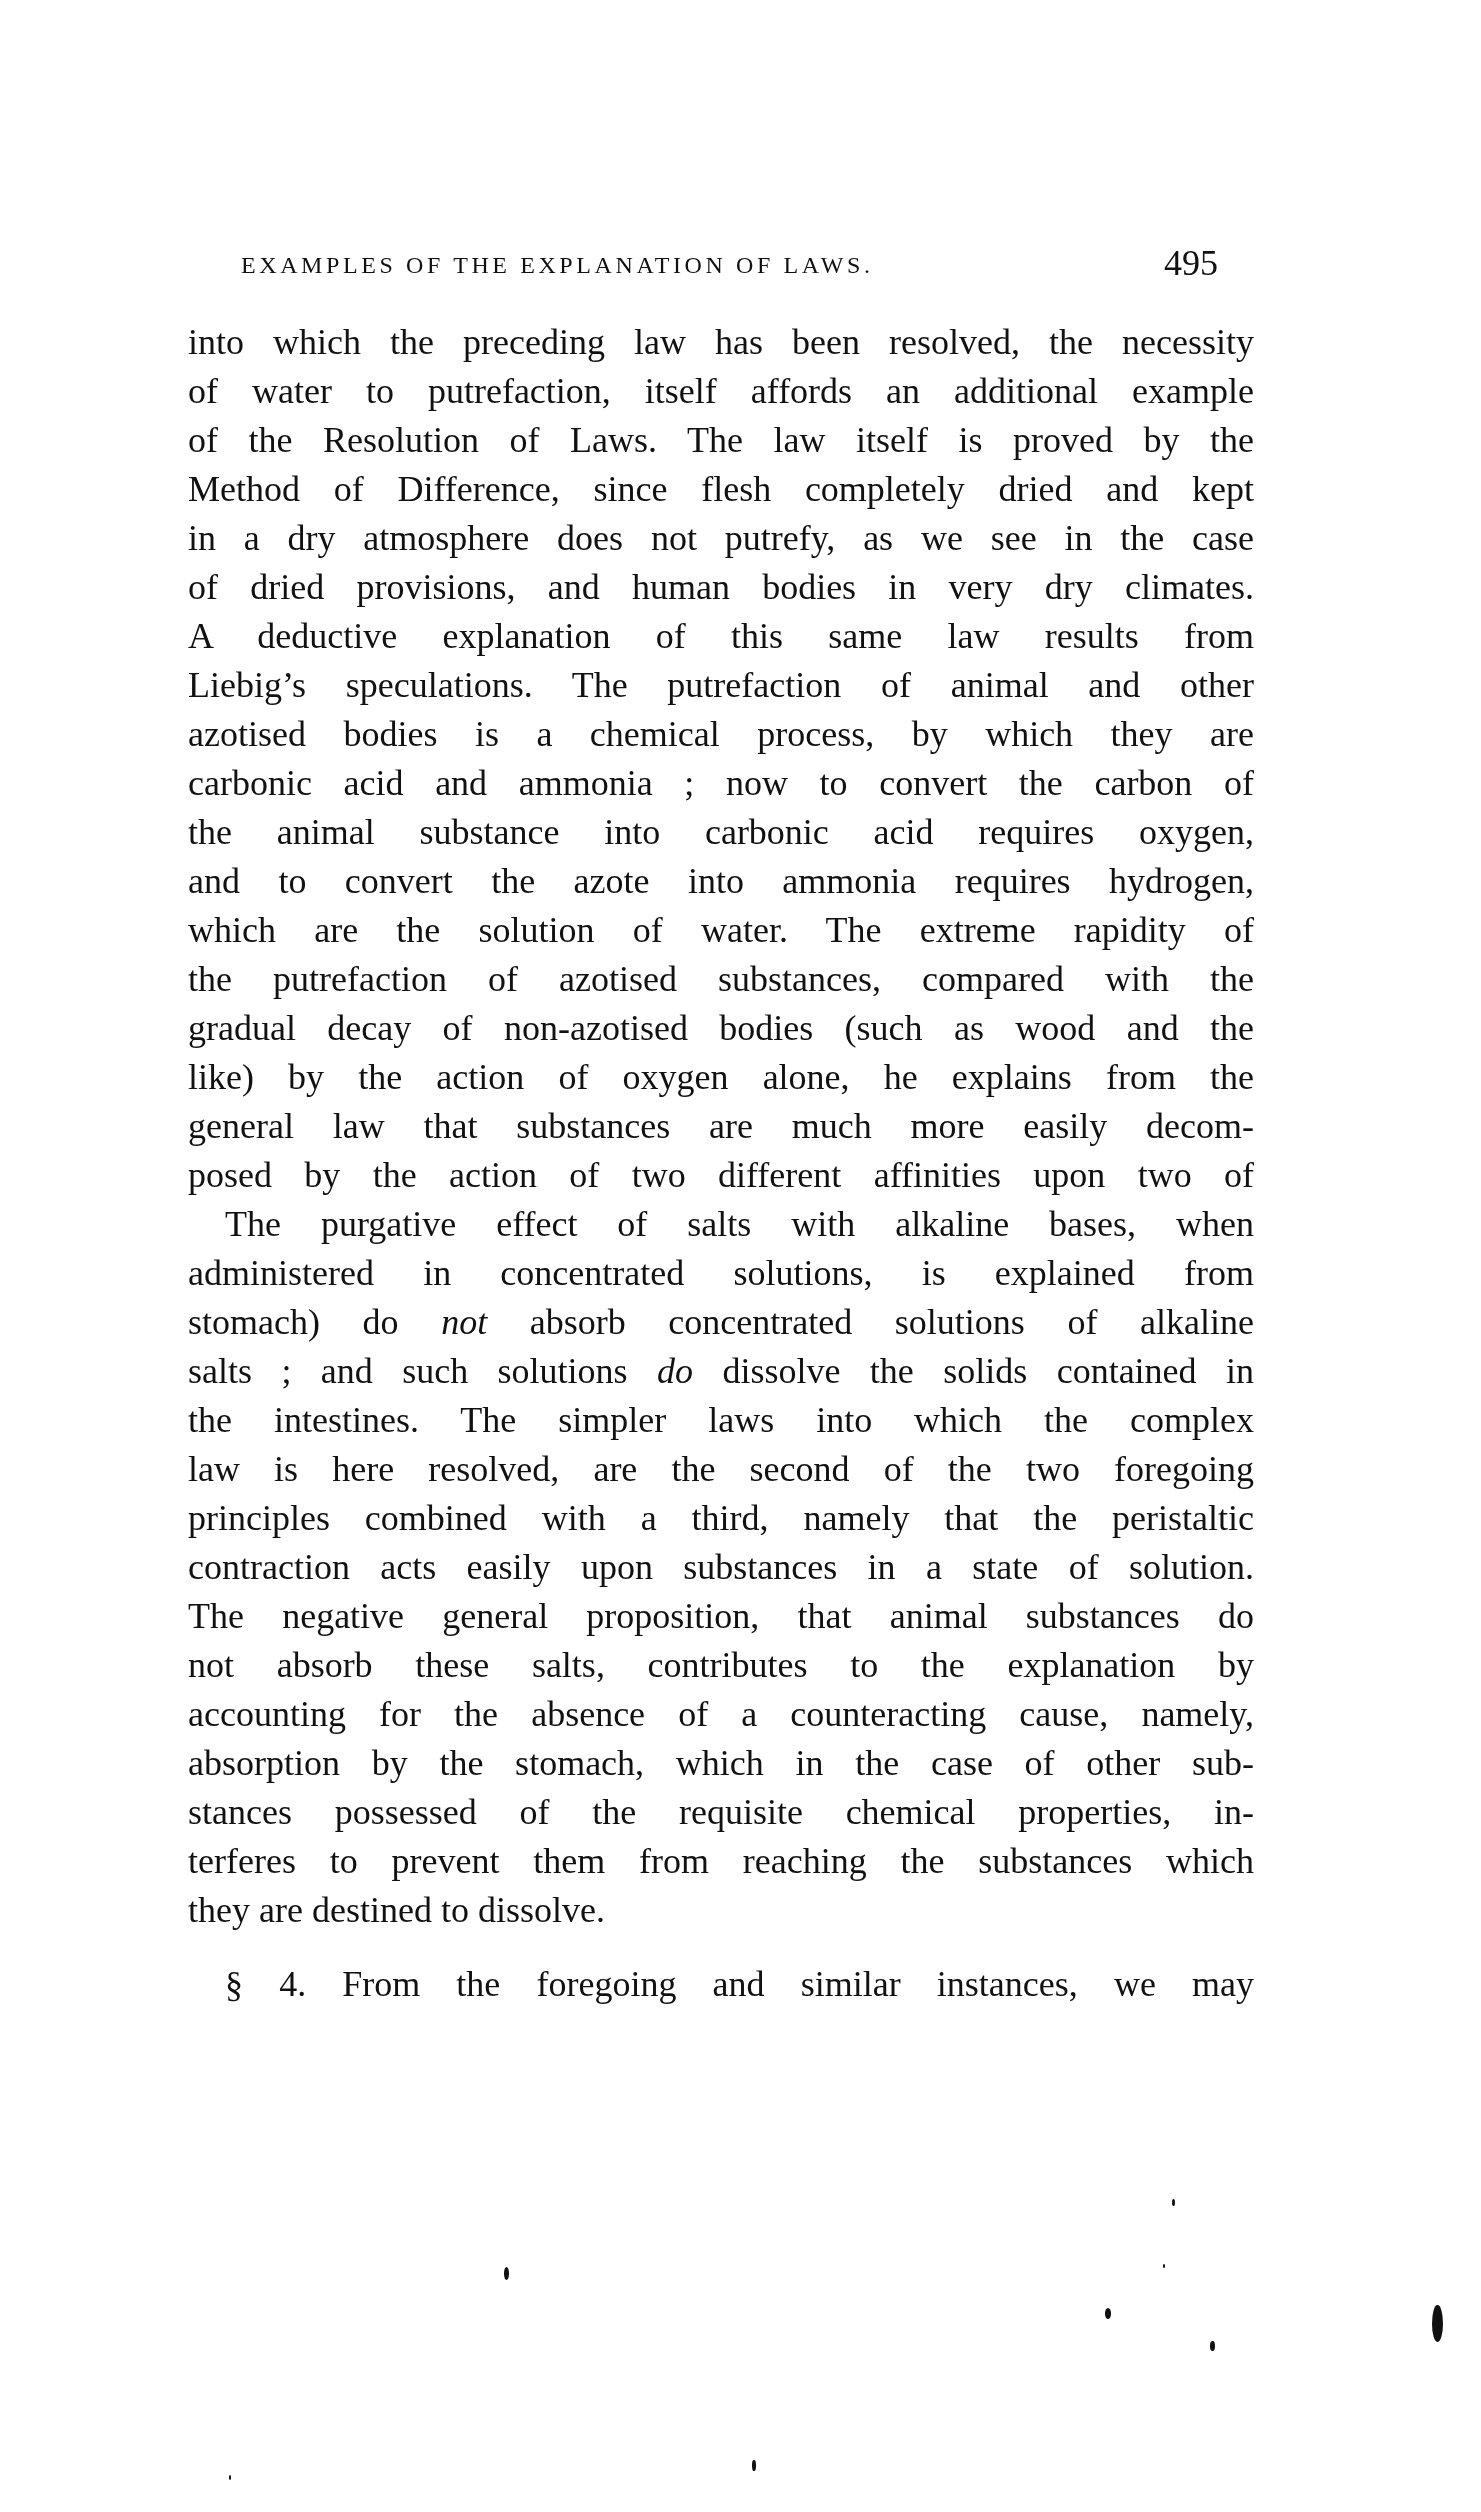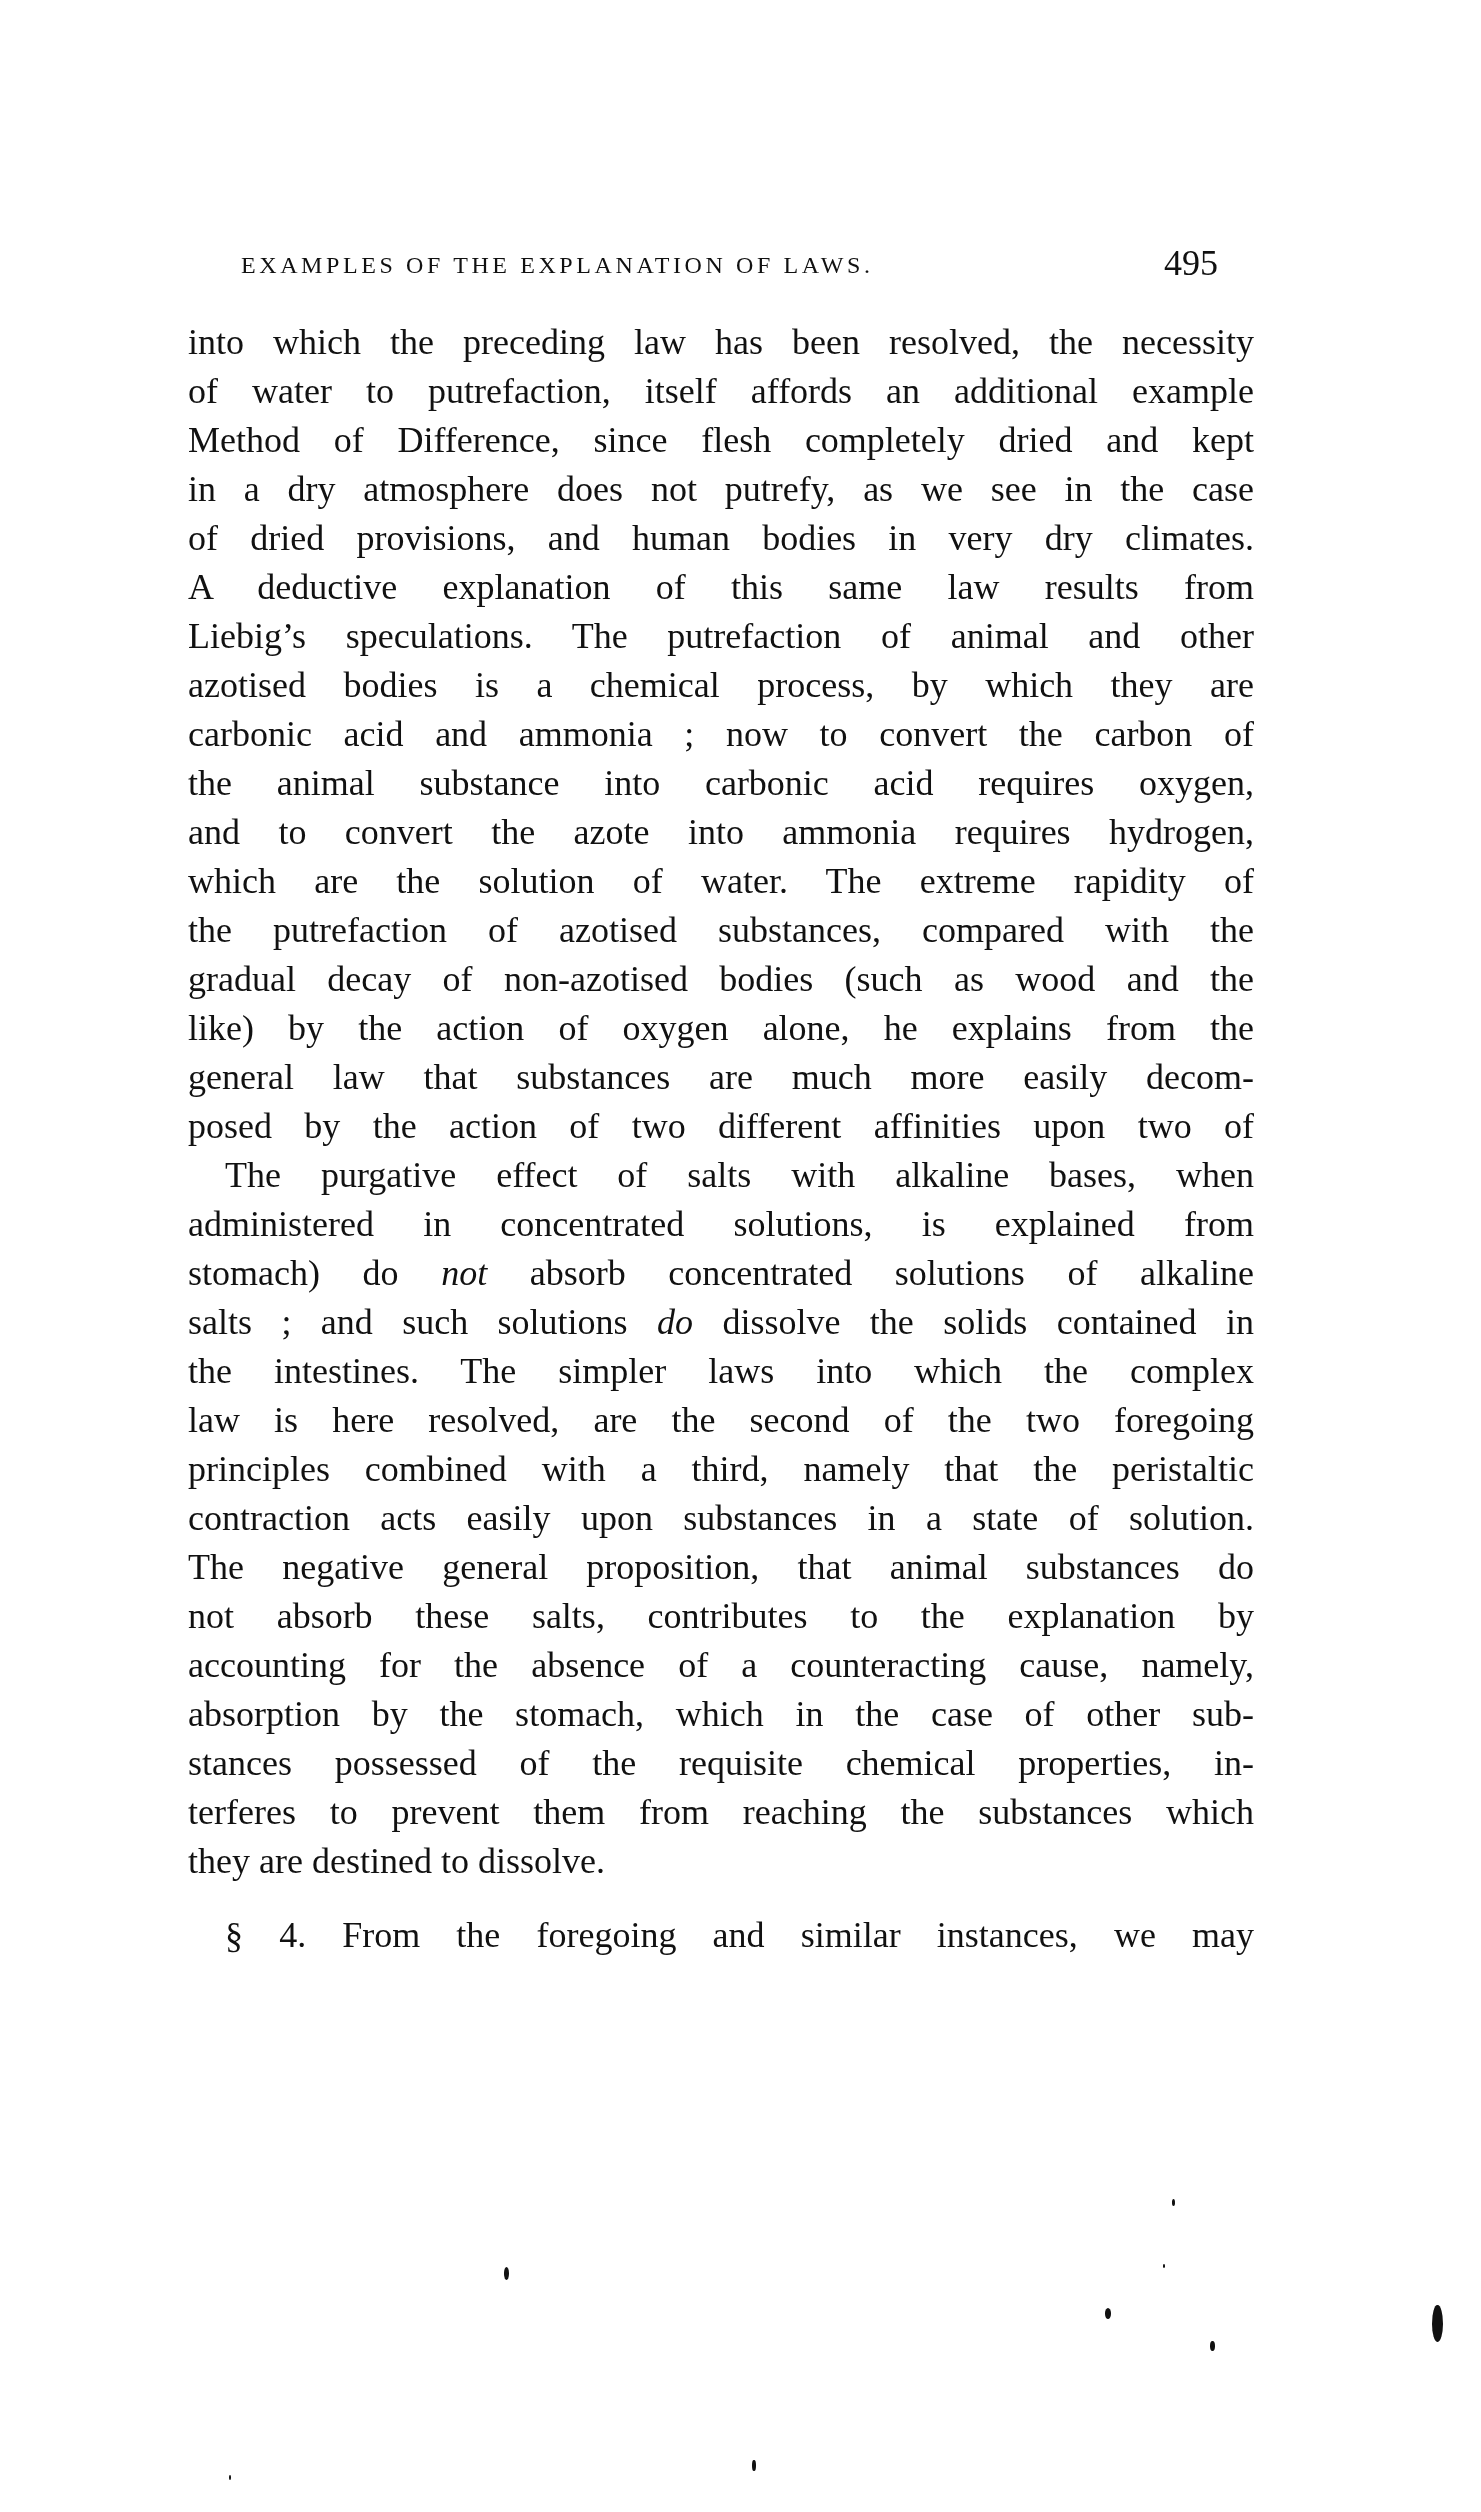--- a/index.html
+++ b/index.html
@@ -27,20 +27,21 @@
 <div class="page">
   <div class="header">
     <span class="title">Examples of the Explanation of Laws.</span>
     <span class="pageno">495</span>
   </div>
 
   <div class="body" id="body">
       <div>
         <span class="line">into which the preceding law has been resolved, the necessity</span>
         <span class="line">of water to putrefaction, itself affords an additional example</span>
+        <span class="line">of the Resolution of Laws.  The law itself is proved by the</span>
         <span class="line">Method of Difference, since flesh completely dried and kept</span>
         <span class="line">in a dry atmosphere does not putrefy, as we see in the case</span>
         <span class="line">of dried provisions, and human bodies in very dry climates.</span>
         <span class="line">A deductive explanation of this same law results from</span>
         <span class="line">Liebig’s speculations.  The putrefaction of animal and other</span>
         <span class="line">azotised bodies is a chemical process, by which they are</span>
         <span class="line">carbonic acid and ammonia ; now to convert the carbon of</span>
         <span class="line">the animal substance into carbonic acid requires oxygen,</span>
         <span class="line">and to convert the azote into ammonia requires hydrogen,</span>
         <span class="line">which are the solution of water.  The extreme rapidity of</span>

